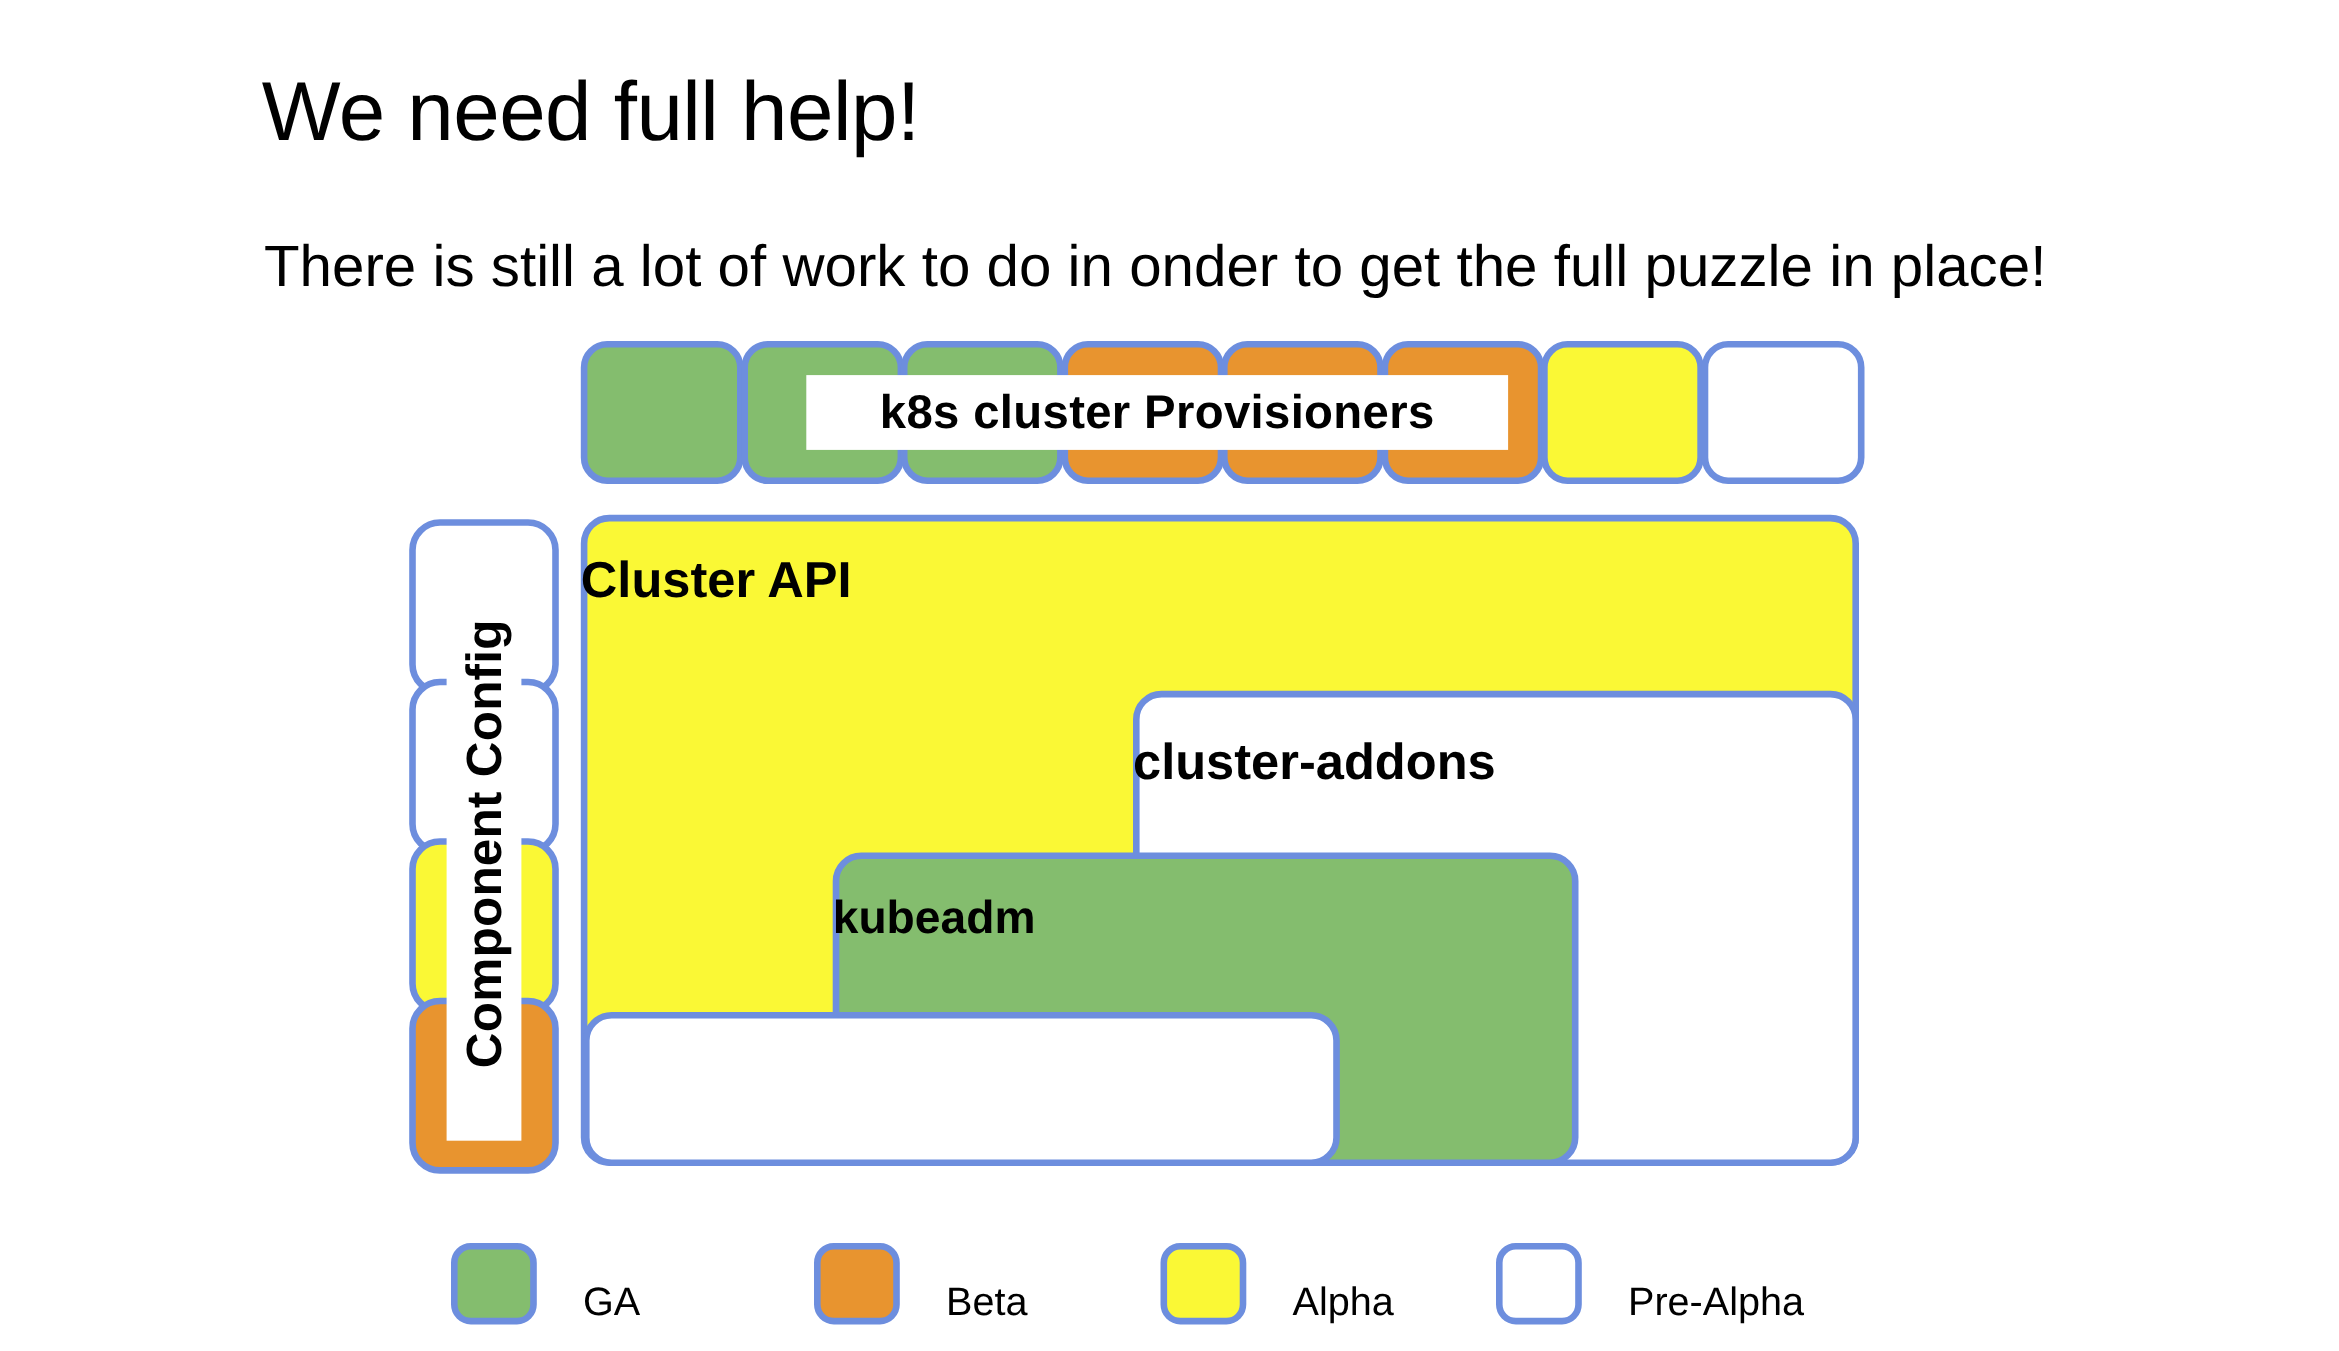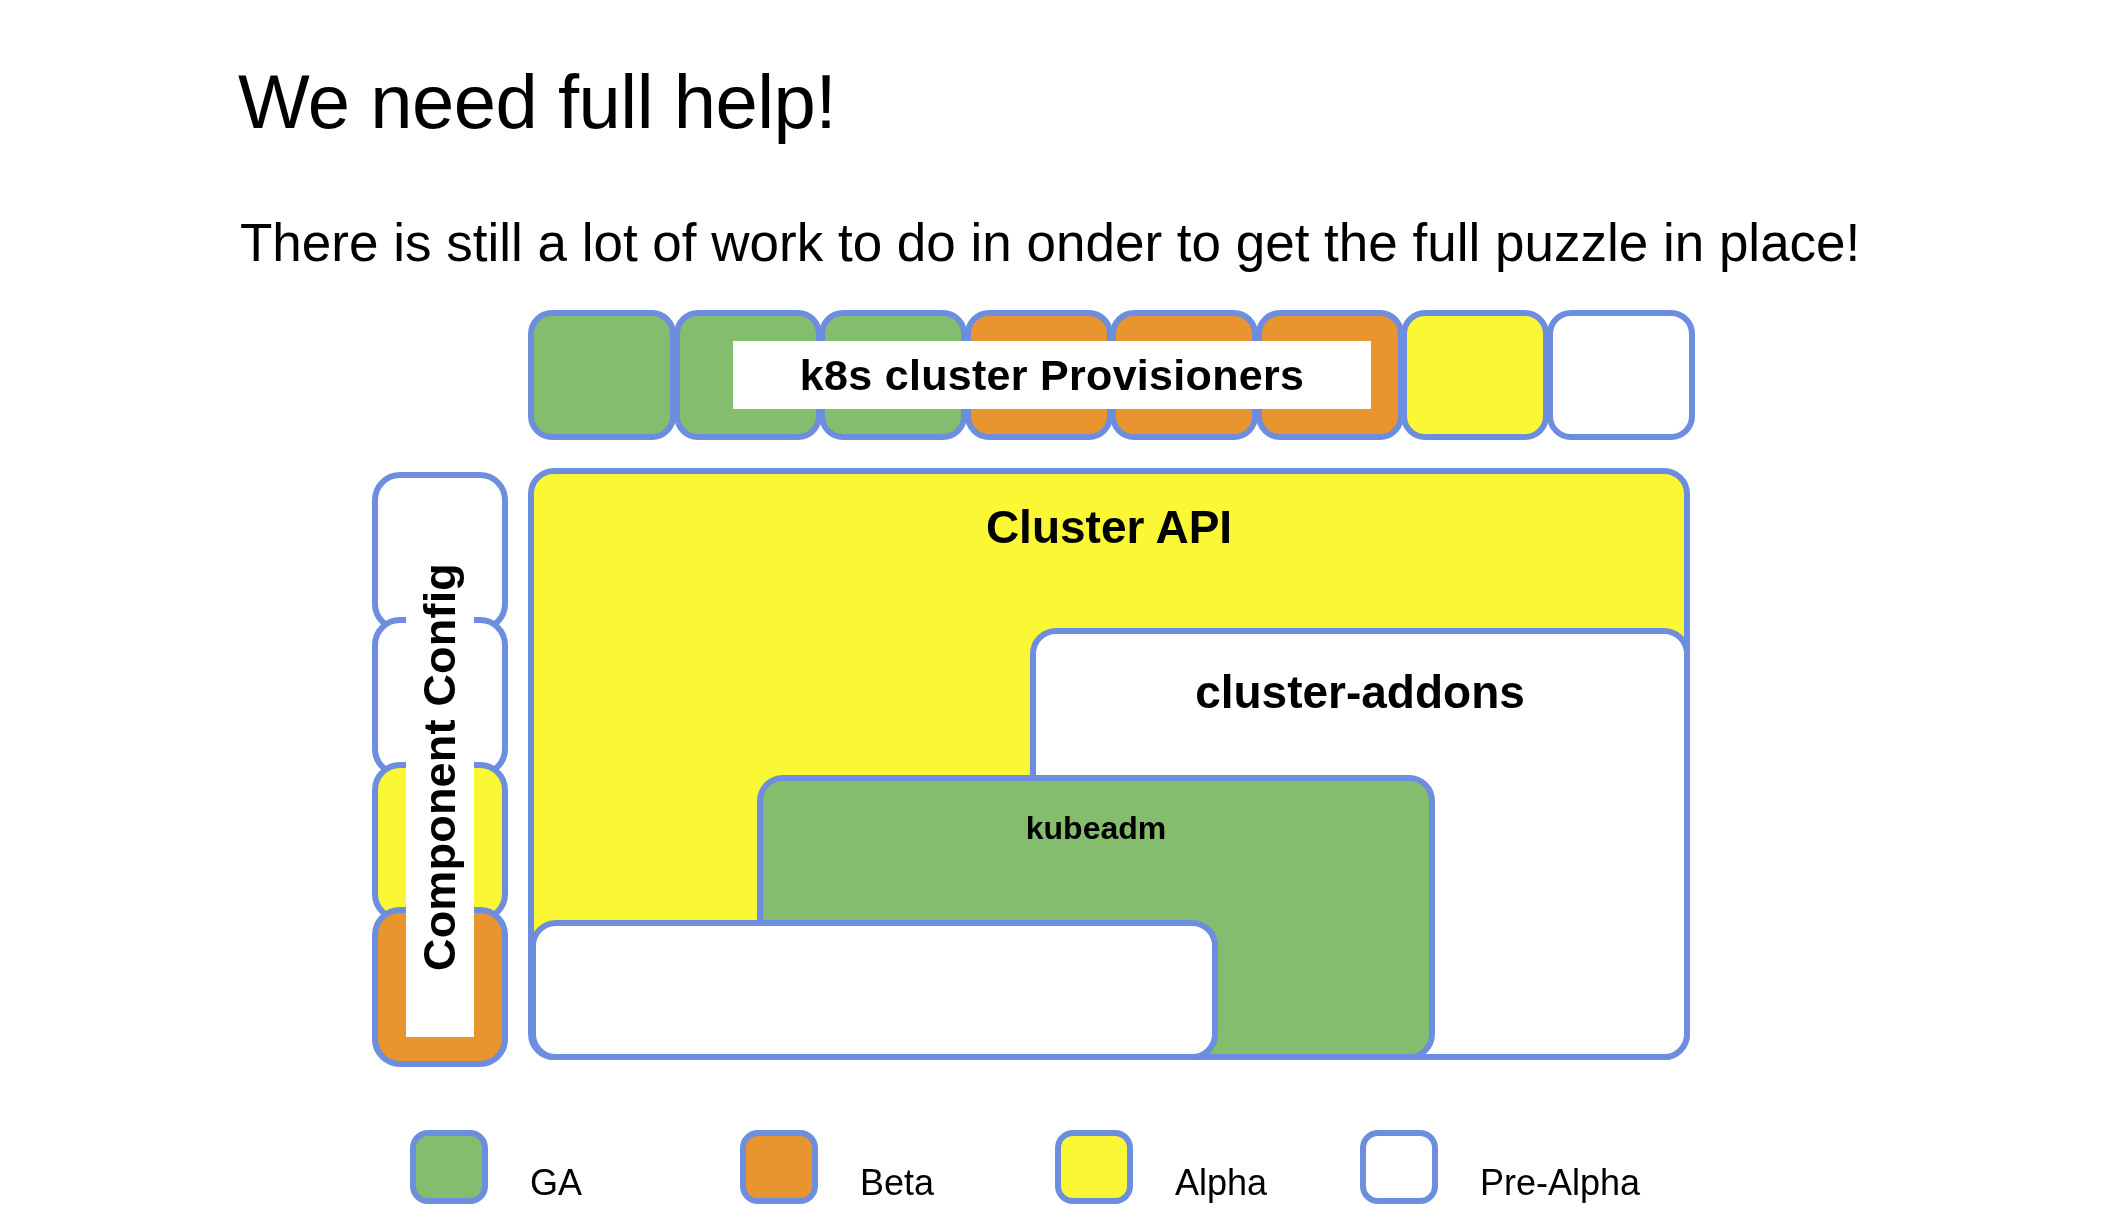--- a/index.html
+++ b/index.html
@@ -50,21 +50,21 @@
   .tile.ga       { background: #84bd6e; }
   .tile.beta     { background: #e8942f; }
   .tile.alpha    { background: #faf835; }
   .tile.prealpha { background: #ffffff; }
 
   .tile-label {
     position: absolute;
     font-weight: bold;
     color: #000000;
     white-space: nowrap;
-    text-align: center;
+    text-align: left;
   }
 
   
   #provisioner-row {
     position: absolute;
     left: 528px;
     top: 310px;
     width: 1162px;
     height: 130px;
   }
@@ -165,21 +165,21 @@
   }
   #cluster-addons-label {
     left: 1030px; top: 665px;
     width: 660px;
     font-size: 46px;
     z-index: 5;
   }
   #kubeadm-label {
     left: 757px; top: 810px;
     width: 678px;
-    font-size: 32px;
+    font-size: 42px;
     z-index: 5;
   }
   #etcdadm-label {
     left: 530px; top: 965px;
     width: 688px;
     font-size: 46px;
     z-index: 5;
   }
   .misspelled {
     position: relative;

